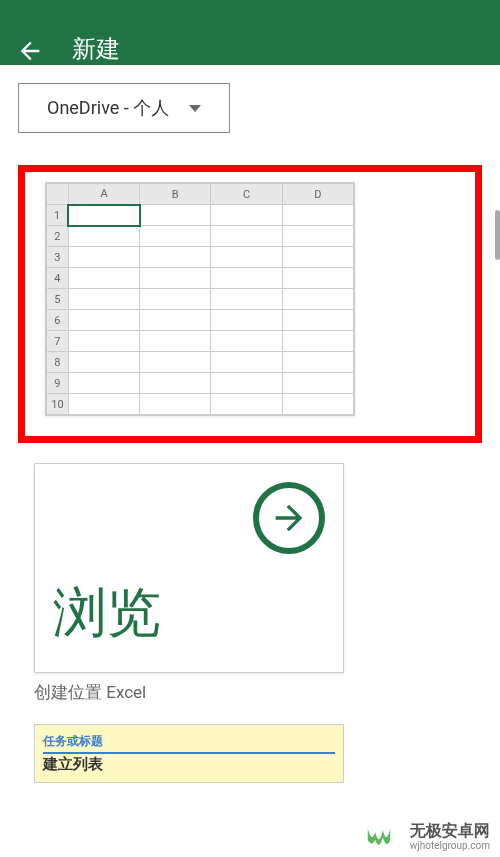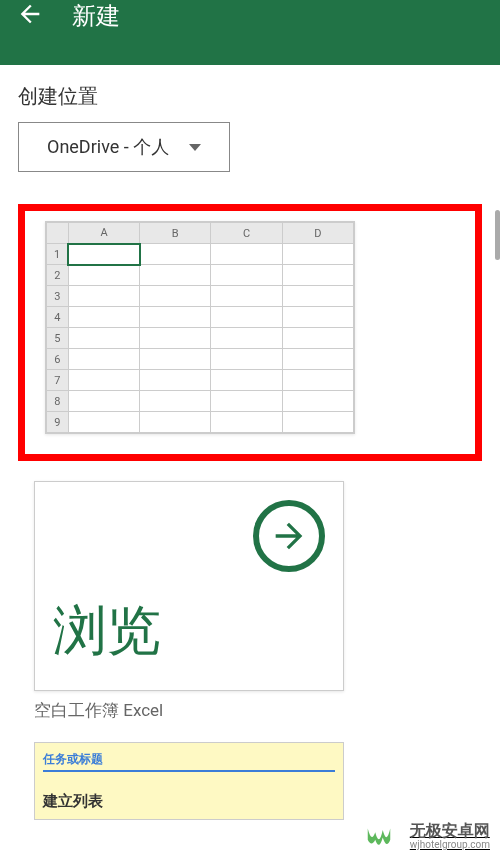--- a/index.html
+++ b/index.html
@@ -13,21 +13,21 @@
       height: 857px;
       background: #fff;
       position: relative;
       overflow: hidden;
     }
     .header {
       background: #217346;
       color: #fff;
       height: 65px;
       display: flex;
-      align-items: flex-start;
+      align-items: flex-end;
       padding: 0 16px;
     }
     .back-arrow {
       width: 28px;
       height: 28px;
       margin-right: 28px;
       cursor: pointer;
     }
     .back-arrow svg {
       fill: #fff;
@@ -172,30 +172,29 @@
       color: #3b7dd8;
       font-size: 12px;
       font-weight: bold;
       padding-bottom: 2px;
     }
     .list-establish {
       border-top: 2px solid #3b7dd8;
       font-size: 15px;
       font-weight: bold;
       color: #333;
-      padding-top: 20px;
+      padding-top: 1px;
     }
     .watermark {
       position: absolute;
       bottom: 6px;
       right: 10px;
       display: flex;
-      align-items: center;
+      align-items: flex-end;
       gap: 16px;
-      text-decoration: underline;
     }
     .watermark-logo {
       width: 30px;
       height: 30px;
     }
     .watermark-text {
       display: flex;
       flex-direction: column;
       line-height: 1.1;
     }
@@ -215,21 +214,20 @@
 <div class="header">
   <div class="back-arrow">
     <svg viewBox="0 0 24 24">
         <path d="M20 11H7.83l5.59-5.59L12 4l-8 8 8 8 1.41-1.41L7.83 13H20v-2z"></path>
       </svg>
   </div>
   <div class="header-title">新建</div>
 </div>
 
 <div class="content">
-  <div class="location-label">创建位置</div>
   <div class="dropdown">
     <span>OneDrive - 个人</span>
     <span class="dropdown-caret"></span>
   </div>
 
   <div class="template-blank-wrapper">
     <div class="spreadsheet-preview">
       <table class="sheet">
         <tbody>
             <tr>
@@ -295,35 +293,42 @@
               <td></td>
               <td></td>
             </tr>
         <tr>
               <td class="row-header">9</td>
               <td></td>
               <td></td>
               <td></td>
               <td></td>
             </tr>
+        <tr>
+              <td class="row-header">10</td>
+              <td></td>
+              <td></td>
+              <td></td>
+              <td></td>
+            </tr>
       </tbody>
         </table>
     </div>
   </div>
 
   <div class="template-browse">
     <div class="browse-card">
       <div class="browse-arrow-circle">
         <svg viewBox="0 0 24 24">
             <path fill="#217346" d="M4 11h12.17l-5.59-5.59L12 4l8 8-8 8-1.41-1.41L16.17 13H4v-2z"></path>
           </svg>
       </div>
       <div class="browse-text">浏览</div>
     </div>
-    <div class="browse-label">空白工作簿 Excel</div>
+    <div class="browse-label">创建位置 Excel</div>
   </div>
 
   <div class="template-list">
     <div class="list-card">
       <div class="list-task-label">任务或标题</div>
       <div class="list-establish">建立列表</div>
     </div>
   </div>
 </div>
 

